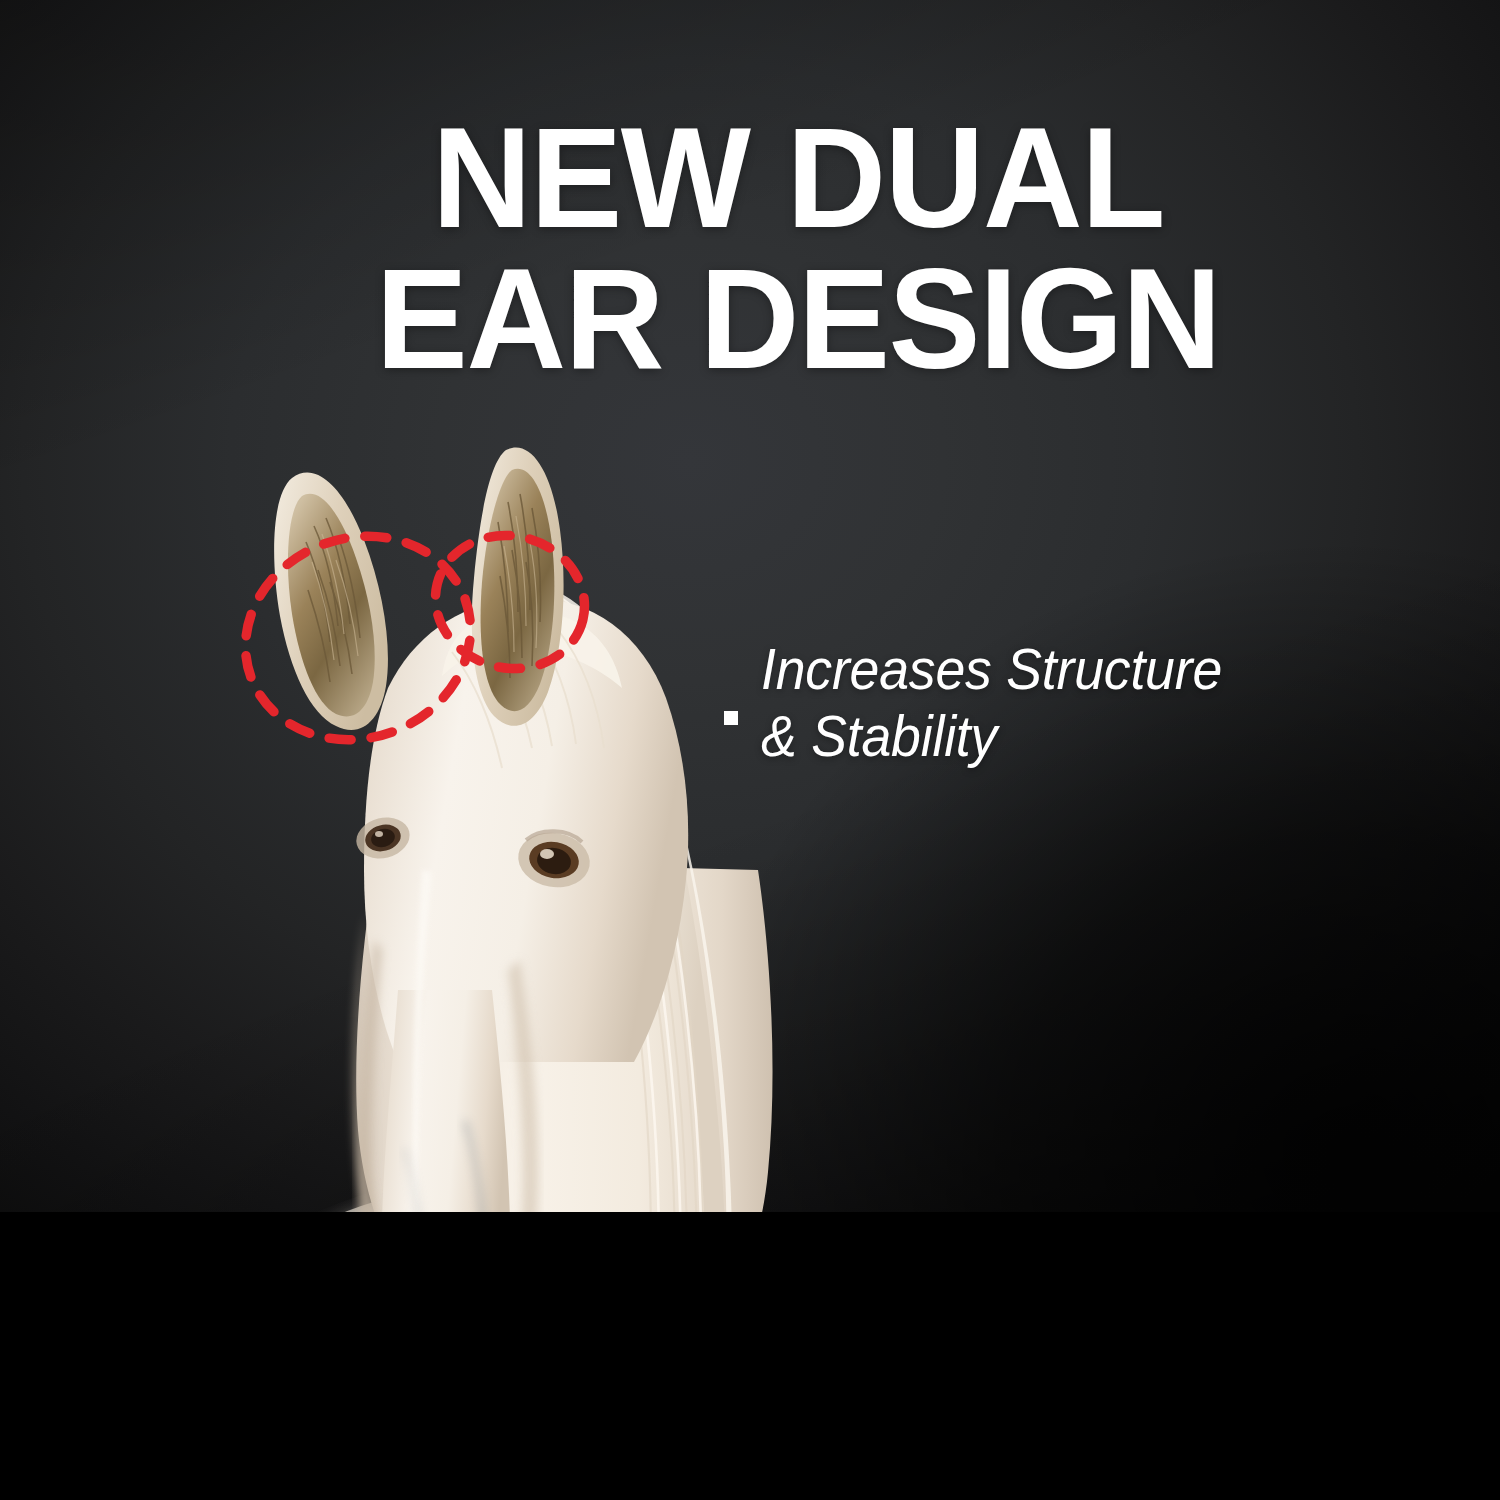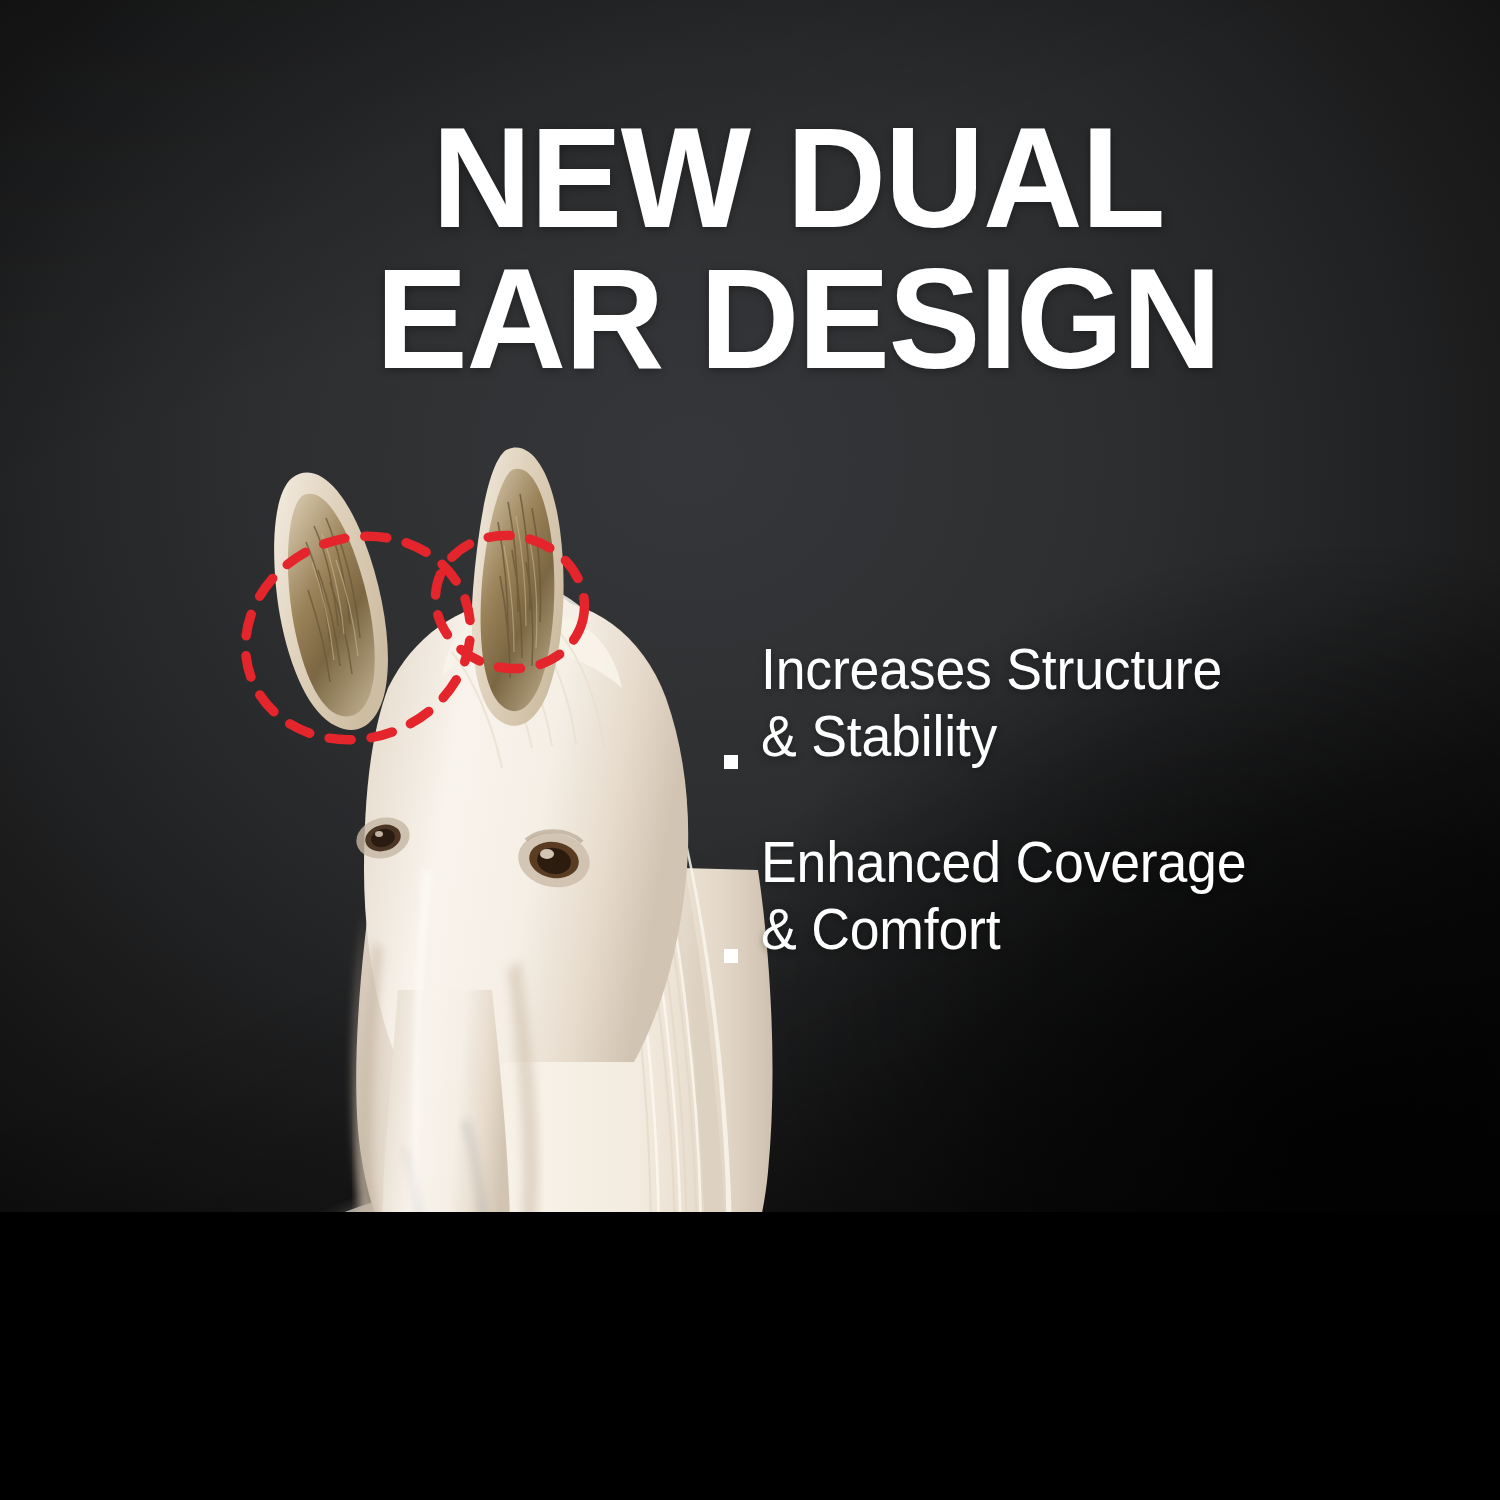--- a/index.html
+++ b/index.html
@@ -61,22 +61,23 @@
 
   
   .bullets {
     position: absolute;
     left: 724px;
     top: 636px;
     width: 690px;
   }
   .bullet {
     display: flex;
-    align-items: flex-end;
+    align-items: center;
     margin-bottom: 60px;
+    font-style: italic;
   }
   .bullet:last-child { margin-bottom: 0; }
   .bullet-marker {
     flex: 0 0 auto;
     width: 14px;
     height: 14px;
     background: #ffffff;
     margin-top: 30px;
     margin-right: 23px;
   }
@@ -338,25 +339,20 @@
     <span class="l1">NEW DUAL</span>
     <span class="l2">EAR DESIGN</span>
   </div>
 
   <div class="bullets">
     <div class="bullet">
       <span class="bullet-marker"></span>
       <span class="bullet-text">Increases Structure
 &amp; Stability</span>
     </div>
-    <div class="bullet">
-      <span class="bullet-marker"></span>
-      <span class="bullet-text">Enhanced Coverage
-&amp; Comfort</span>
-    </div>
   </div>
 
   <div class="logo">
     <svg viewBox="0 0 188 190">
       <path d="M94 3 L183 45 L183 112 C183 150 142 176 94 187 C46 176 5 150 5 112 L5 45 Z" fill="#ffffff"></path>
       <g fill="#262626">
 
         <path d="M170 47 C150 57 120 73 94 90 C68 107 46 122 35 132 C31 135 31 140 36 139 C52 133 78 117 102 101 C128 84 156 64 172 52 C175 50 174 45 170 47 Z"></path>
 
         <path d="M66 63 C78 58 92 55 103 57 C112 59 116 65 113 72 C110 79 102 84 96 88 C104 83 108 77 106 72 C104 66 95 64 85 65 C78 66 71 68 66 70 C63 71 62 64 66 63 Z"></path>

